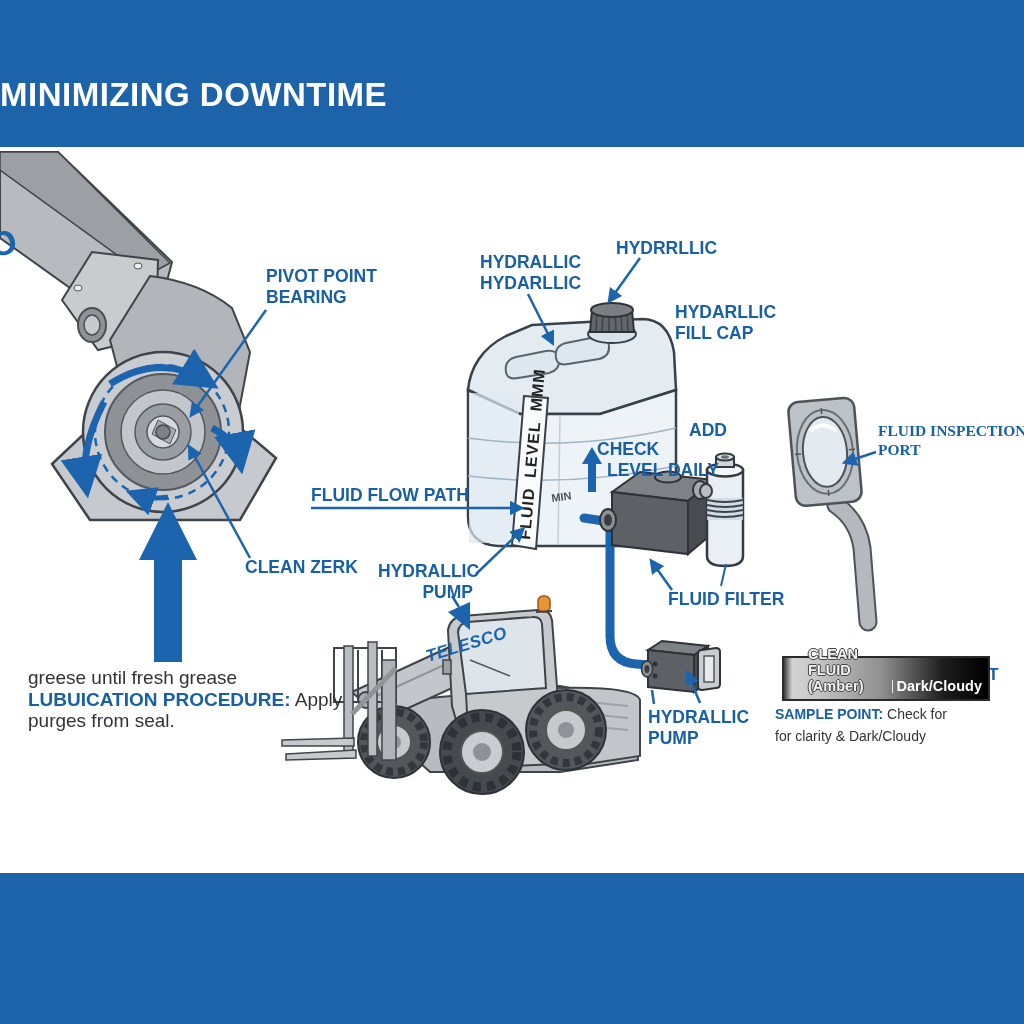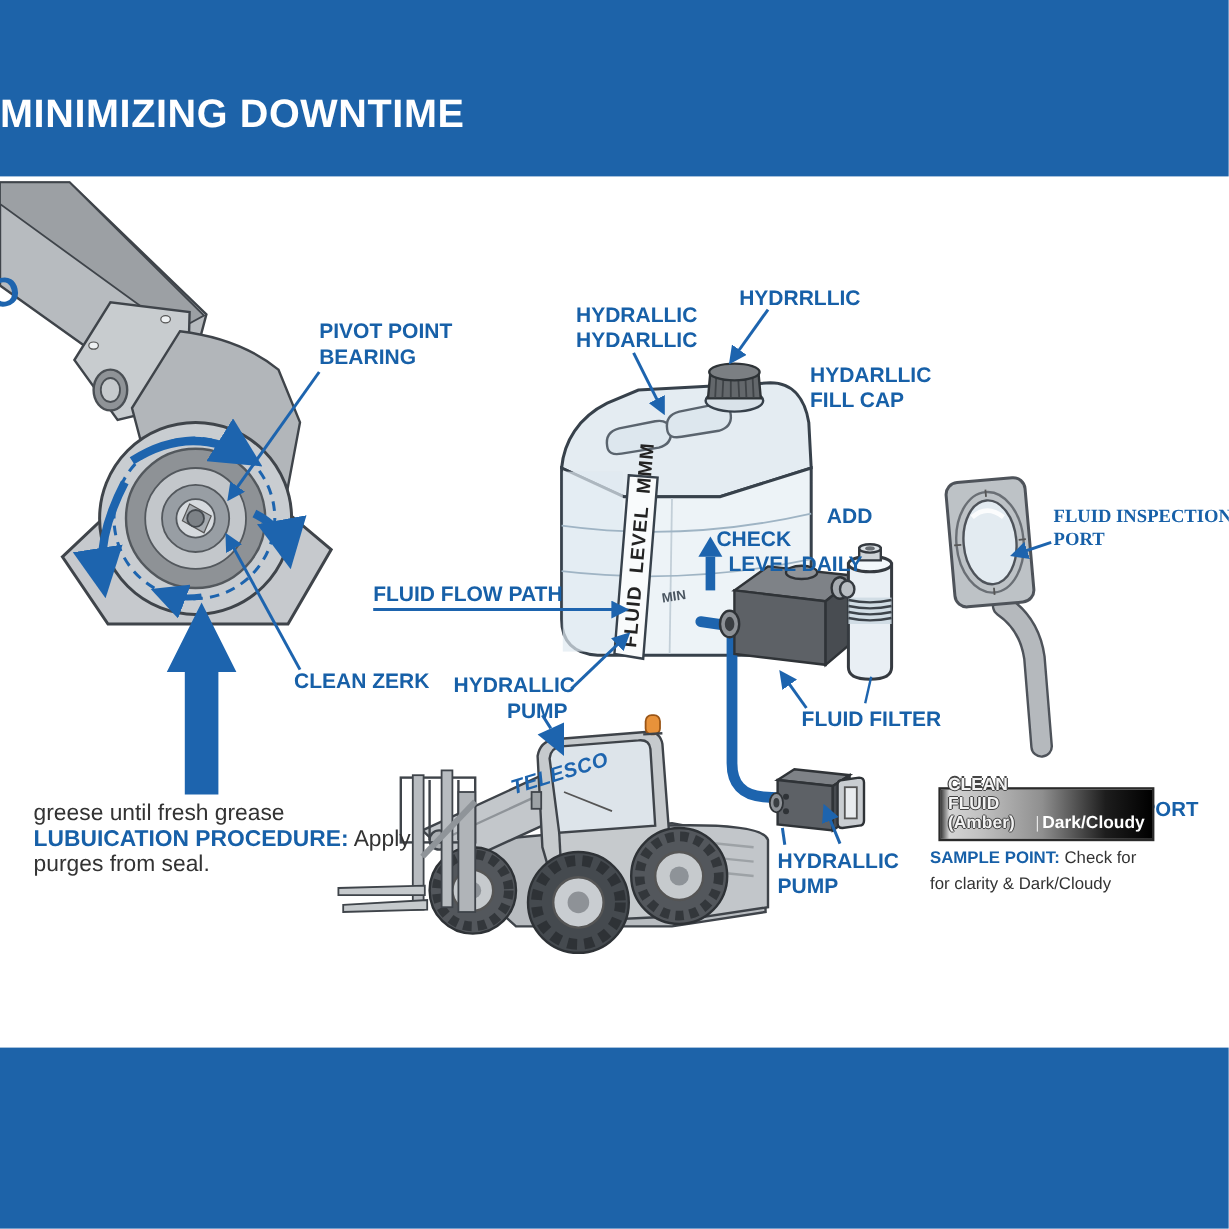--- a/index.html
+++ b/index.html
@@ -12,24 +12,24 @@
   #title{position:absolute;top:76px;left:0;width:1024px;text-align:left;
          color:#ffffff;font-weight:bold;font-size:33px;letter-spacing:.5px;}
   svg.art{position:absolute;left:0;top:0;width:1024px;height:1024px;}
   .lbl{position:absolute;color:var(--blue);font-weight:bold;font-size:17.5px;
        line-height:21px;white-space:nowrap;}
   .lbl.center{text-align:center;}
   .lbl.right{text-align:right;}
   .lbl.sm{font-size:15.5px;line-height:19px;font-family:Liberation Serif, serif;}
   .note{position:absolute;font-size:19px;line-height:21.5px;color:#333;white-space:nowrap;}
   .note .b{color:var(--blue);font-weight:bold;}
-  #gradient-bar{position:absolute;left:782px;top:656px;width:180px;height:45px;
+  #gradient-bar{position:absolute;left:782px;top:656px;width:208px;height:45px;
     box-sizing:border-box;border:2px solid #2a2a2a;
     background:linear-gradient(90deg,#3a3a3a 0%,#d4d4d4 4%,#c2c2c2 18%,#8f8f8f 48%,#1d1d1d 78%,#000 100%);
-    display:flex;align-items:flex-end;padding:0 6px 5px 6px;
+    display:flex;align-items:flex-end;padding:0 6px 5px 24px;
     font-weight:bold;font-size:14.5px;color:#fff;}
   #gradient-bar .lft{color:#f2f2f2;text-shadow:1px 0 #444,-1px 0 #444,0 1px #444,0 -1px #444;}
   #gradient-bar .div{display:inline-block;width:2px;height:13px;background:#e8e8e8;margin:0 4px 1px 5px;}
 </style>
 </head>
 <body>
 
 <div id="banner-top" class="banner"></div>
 <div id="banner-bottom" class="banner"></div>
 <div id="title">MINIMIZING DOWNTIME</div>

